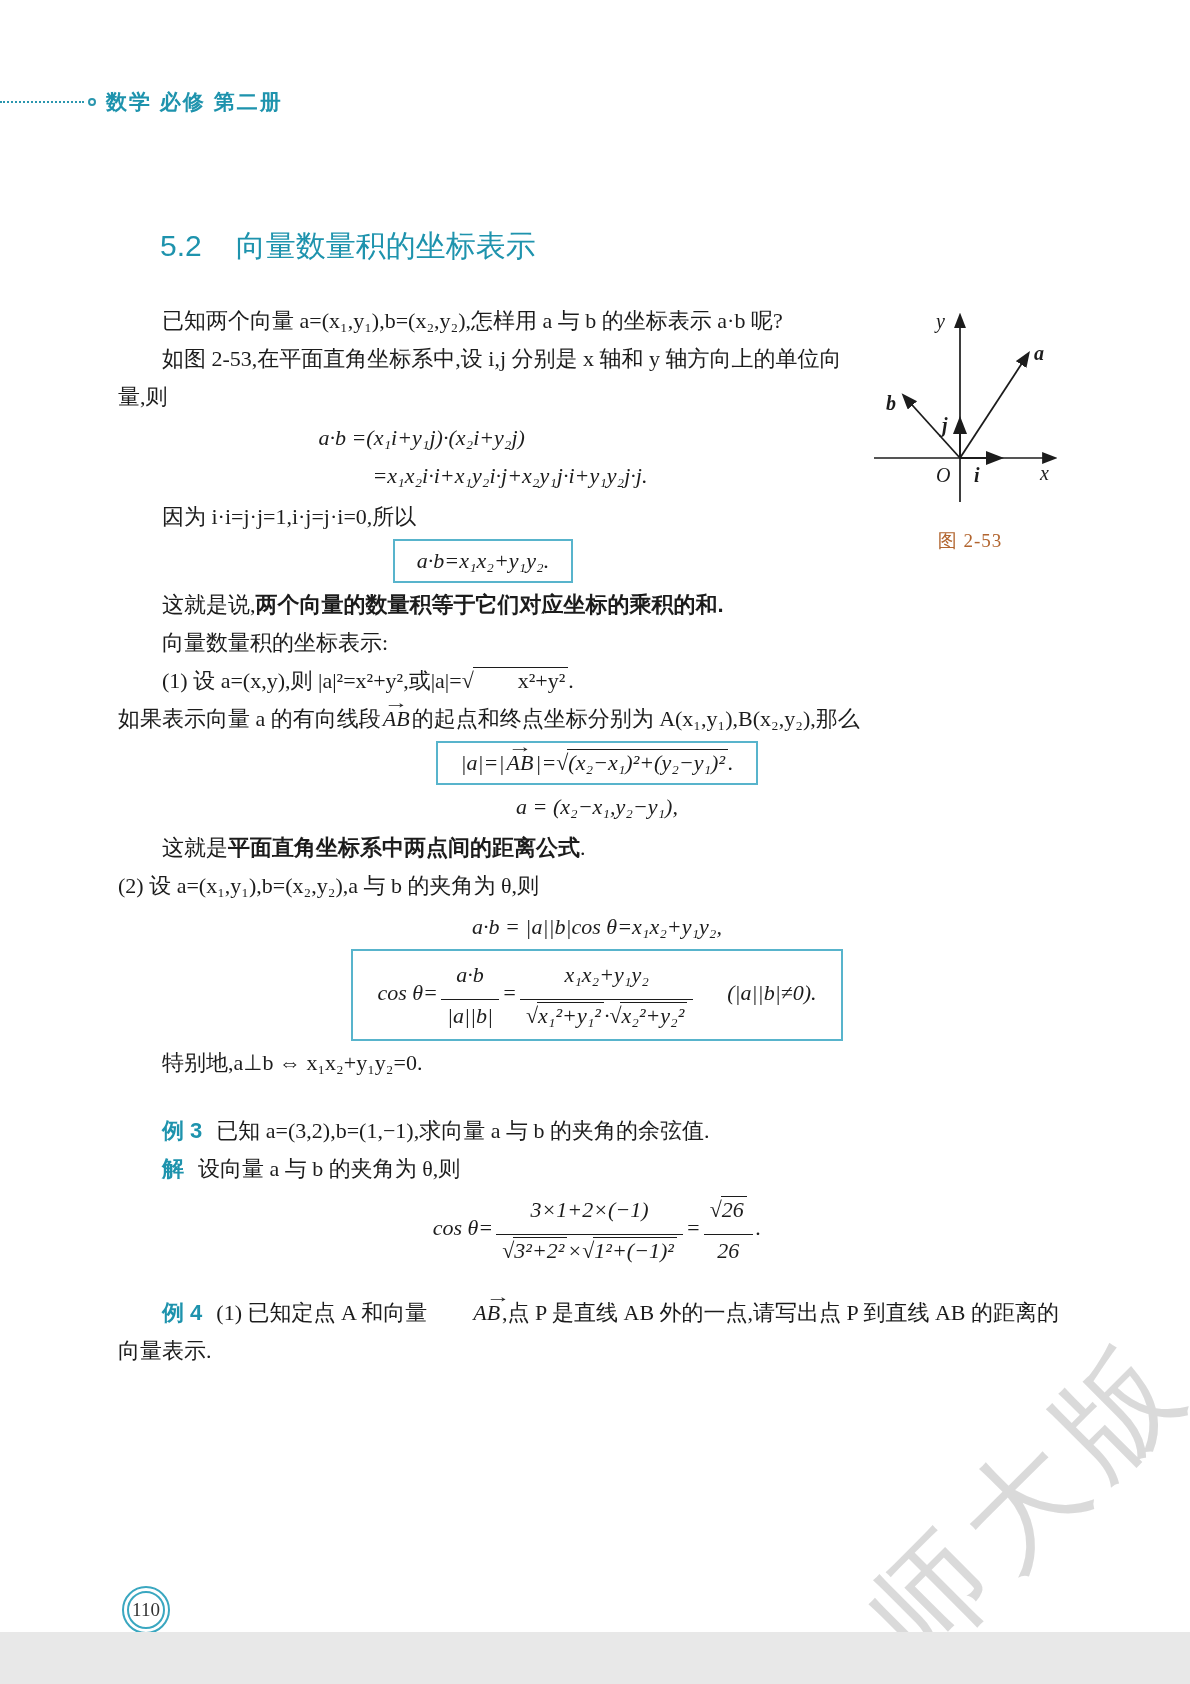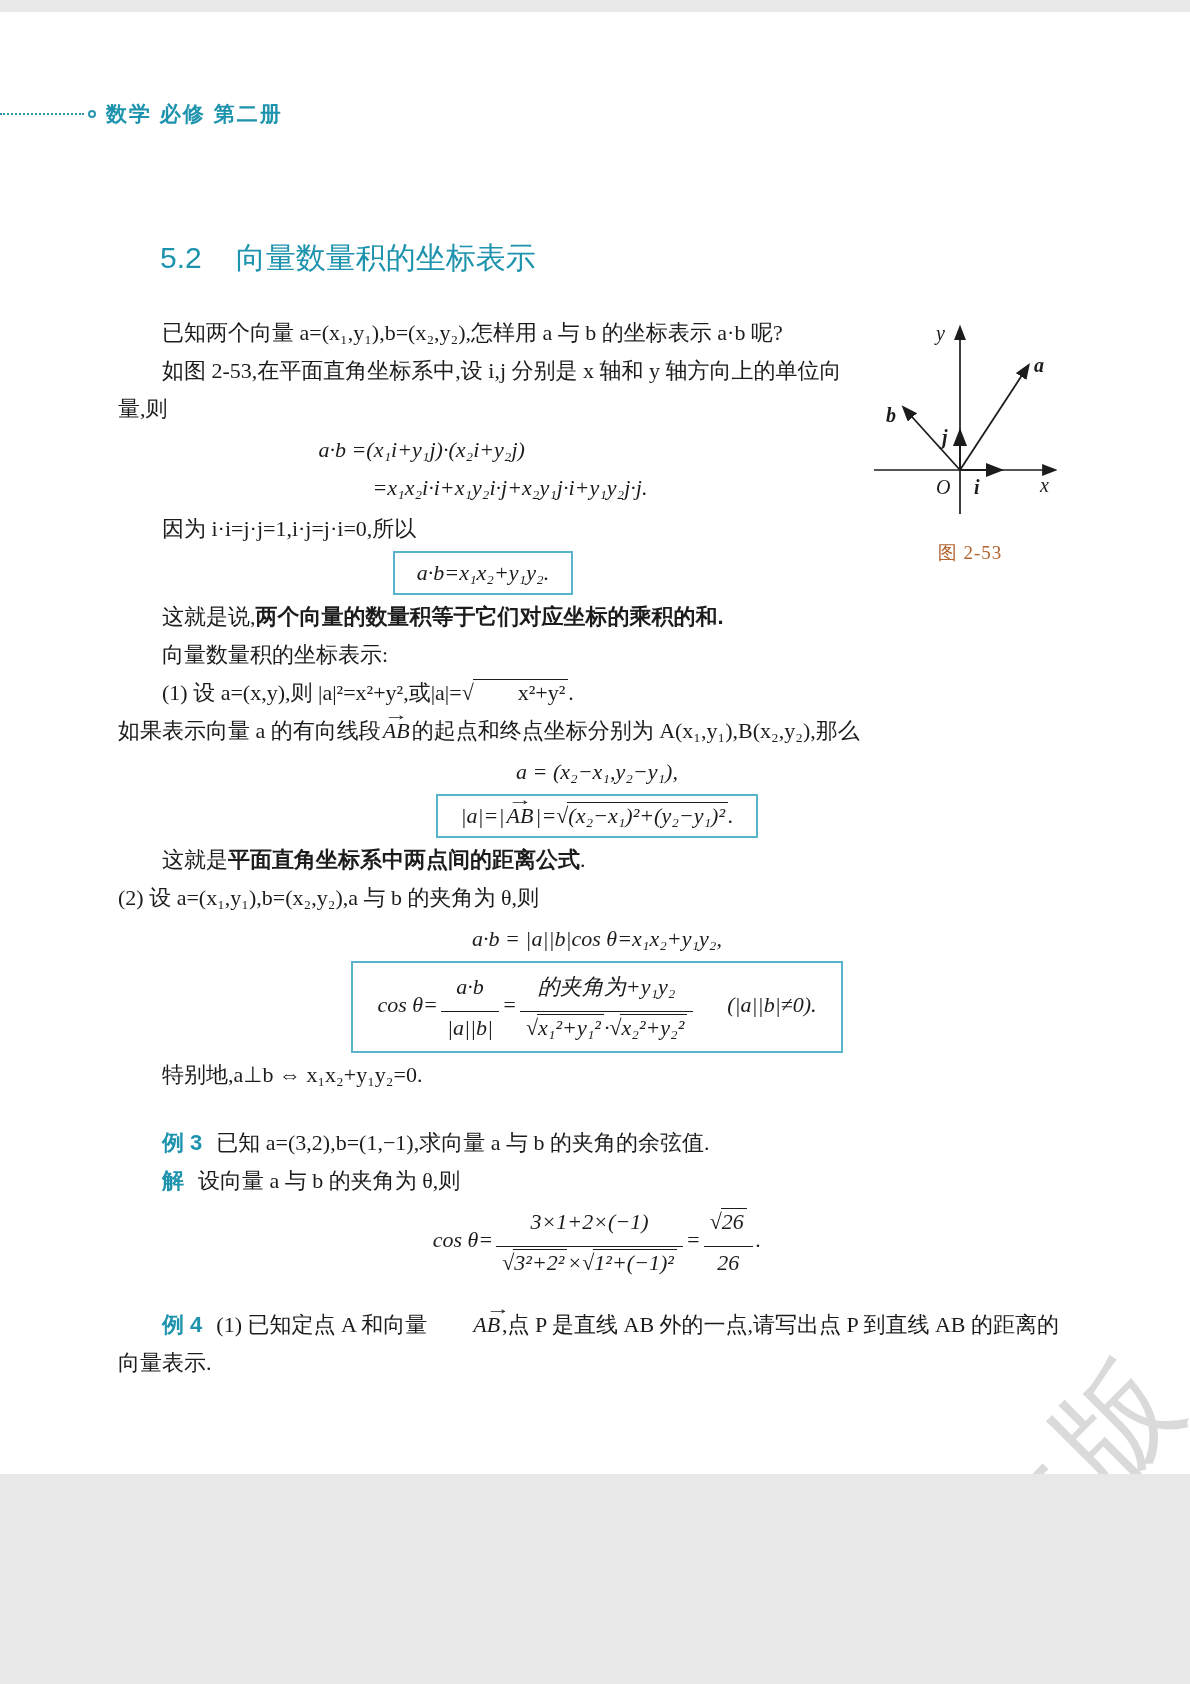--- a/index.html
+++ b/index.html
@@ -1,20 +1,20 @@
 <!DOCTYPE html>
 <html><head>
 <meta charset="utf-8">
 <style>
   * { box-sizing: border-box; }
   html,body { margin:0; padding:0; background:#e8e8e8; }
   .page {
     position: relative;
-    width: 1190px; height: 1462px;
-    margin: 12px auto;
+    width: 1190px; height: 1632px;
+    margin: 0 auto;
     background: #ffffff;
     font-family: "Liberation Serif", serif;
     color: #1c1c1c;
     overflow: hidden;
   }
   
   .header { position:absolute; top:88px; left:0; display:flex; align-items:center; }
   .header-rule { width:84px; height:0; border-top:2px dotted #2a96ae; }
   .header-dot { width:8px; height:8px; border:2px solid #2a96ae; border-radius:50%; margin:0 10px 0 4px; }
   .header-text { font-family:"Liberation Sans", sans-serif; font-weight:bold; font-size:21px; color:#1e93ad; letter-spacing:2px; }
@@ -121,35 +121,35 @@
       <span class="formula-box math">a·b=x₁x₂+y₁y₂.</span>
     </div>
 
     <p class="indent"><span>这就是说,</span><span class="boldseg">两个向量的数量积等于它们对应坐标的乘积的和.</span></p>
     <p class="indent">向量数量积的坐标表示:</p>
 
     <p class="indent"><span>(1) 设 a=(x,y),则 |a|²=x²+y²,或|a|=</span><span class="sqrt"><span class="rad">x²+y²</span></span><span>.</span></p>
 
     <p><span>如果表示向量 a 的有向线段</span><span class="vec">AB</span><span>的起点和终点坐标分别为 A(x₁,y₁),B(x₂,y₂),那么</span></p>
 
-    <div class="center math">a = (x₂−x₁,y₂−y₁),</div>
-
     <div class="center">
       <span class="formula-box math"><span>|a|=|</span><span class="vec">AB</span><span>|=</span><span class="sqrt"><span class="rad">(x₂−x₁)²+(y₂−y₁)²</span></span><span>.</span></span>
     </div>
+
+    <div class="center math">a = (x₂−x₁,y₂−y₁),</div>
 
     <p class="indent"><span>这就是</span><span class="boldseg">平面直角坐标系中两点间的距离公式</span><span>.</span></p>
 
     <p>(2) 设 a=(x₁,y₁),b=(x₂,y₂),a 与 b 的夹角为 θ,则</p>
 
     <div class="center math">a·b = |a||b|cos θ=x₁x₂+y₁y₂,</div>
 
     <div class="center">
       <span class="formula-box tall math">
-        <span>cos θ=</span><span class="frac"><span class="num">a·b</span><span class="den">|a||b|</span></span><span>=</span><span class="frac"><span class="num">的夹角为+y₁y₂</span><span class="den"><span class="sqrt"><span class="rad">x₁²+y₁²</span></span><span>·</span><span class="sqrt"><span class="rad">x₂²+y₂²</span></span></span></span><span class="cond">(|a||b|≠0).</span>
+        <span>cos θ=</span><span class="frac"><span class="num">a·b</span><span class="den">|a||b|</span></span><span>=</span><span class="frac"><span class="num">x₁x₂+y₁y₂</span><span class="den"><span class="sqrt"><span class="rad">x₁²+y₁²</span></span><span>·</span><span class="sqrt"><span class="rad">x₂²+y₂²</span></span></span></span><span class="cond">(|a||b|≠0).</span>
       </span>
     </div>
 
     <p class="indent">特别地,a⊥b ⇔ x₁x₂+y₁y₂=0.</p>
 
     <div class="example">
       <p class="indent"><span class="ex-label">例 3</span><span>已知 a=(3,2),b=(1,−1),求向量 a 与 b 的夹角的余弦值.</span></p>
       <p class="indent"><span class="sol-label">解</span><span>设向量 a 与 b 的夹角为 θ,则</span></p>
       <div class="center math" style="margin-top:8px;">
         <span>cos θ=</span><span class="frac"><span class="num">3×1+2×(−1)</span><span class="den"><span class="sqrt"><span class="rad">3²+2²</span></span><span>×</span><span class="sqrt"><span class="rad">1²+(−1)²</span></span></span></span><span>=</span><span class="frac"><span class="num"><span class="sqrt"><span class="rad">26</span></span></span><span class="den">26</span></span><span>.</span>

